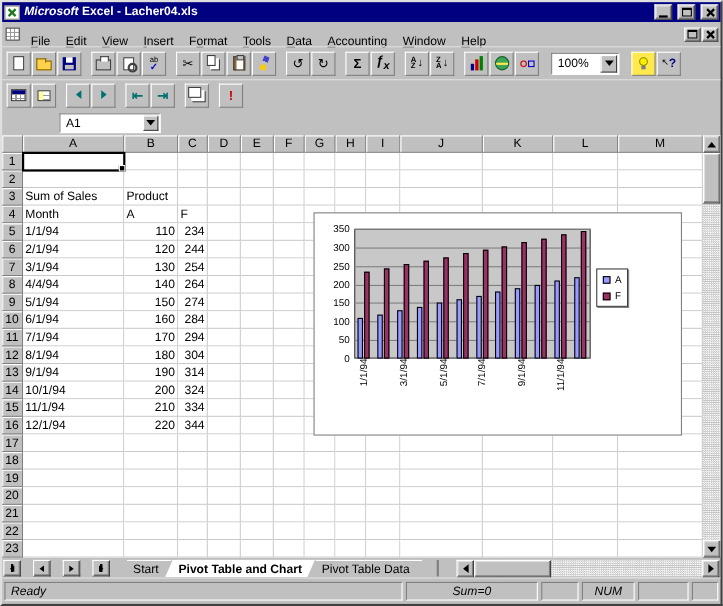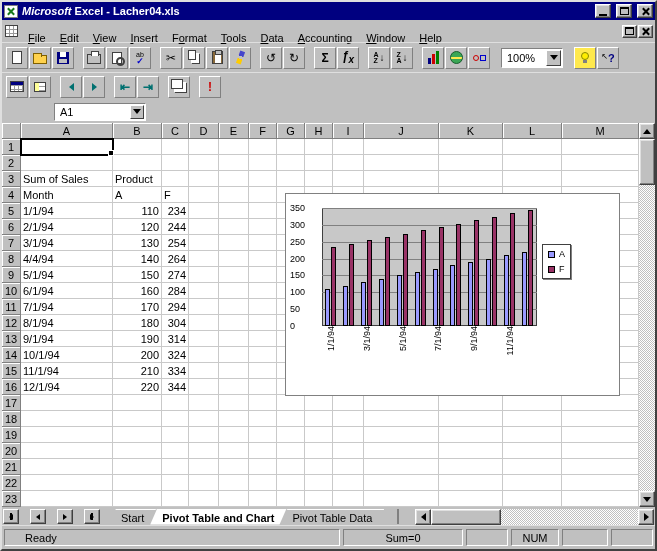--- a/index.html
+++ b/index.html
@@ -111,21 +111,21 @@
   .cell.num{justify-content:flex-end;}
   .cell.sel{position:relative;outline:2px solid #000;outline-offset:-1px;z-index:2;overflow:visible;}
   .cell.sel::after{content:"";position:absolute;right:-2px;bottom:-2px;width:4px;height:4px;background:#000;border:1px solid #fff;}
 
   
   .chart{position:absolute;left:283px;top:70px;width:335px;height:203px;background:#fff;
     border:1px solid #808080;z-index:5;}
   .plotbg{position:absolute;background:#c8c8c8;border:1px solid #404040;}
   .gline{position:absolute;height:1px;background:#808080;}
   .bar{position:absolute;border:1px solid #000;}
-  .ylab{position:absolute;font-size:9px;}
+  .ylab{position:absolute;font-size:9px;text-align:right;}
   .xlab{position:absolute;font-size:9px;height:10px;text-align:right;transform:rotate(-90deg);white-space:nowrap;}
   .legend{position:absolute;background:#fff;border:1px solid #404040;box-shadow:1px 1px 0 #808080;
     padding:4px 5px;display:flex;flex-direction:column;gap:5px;}
   .lentry{display:flex;align-items:center;gap:4px;font-size:9px;}
   .lsq{width:7px;height:7px;border:1px solid #000;flex:none;}
 
   
   .sb-dither{background:#dfdfdf;background-image:repeating-conic-gradient(#fff 0 25%,#c0c0c0 0 50%);background-size:2px 2px;}
   .vscroll{position:absolute;right:0;top:0;width:16px;height:384px;display:flex;flex-direction:column;}
   .sbtn{width:16px;height:16px;background:#c0c0c0;border:1px solid;border-color:#fff #404040 #404040 #fff;
@@ -151,22 +151,22 @@
     border-top:1px solid #fff;color:#000;}
   .tab.active{background:#fff;font-weight:bold;z-index:2;}
   .tabsplit{width:5px;height:15px;background:#c0c0c0;border-left:2px solid #808080;margin:0 2px;flex:none;}
   .hscroll{flex:1;height:16px;display:flex;align-items:center;}
   .hthumb{width:70px;height:16px;background:#c0c0c0;border:1px solid;border-color:#fff #404040 #404040 #fff;
     box-shadow:inset -1px -1px 0 #808080,inset 1px 1px 0 #dfdfdf;flex:none;}
   .htrack{flex:1;height:16px;}
 
   
   .statusbar{flex:1;display:flex;align-items:center;gap:3px;padding:2px 2px;border-top:1px solid #dfdfdf;}
-  .spanel{height:17px;border:1px solid;border-color:#808080 #fff #fff #808080;padding:0 20px;
-    display:flex;align-items:center;white-space:nowrap;overflow:hidden;}
+  .spanel{height:17px;border:1px solid;border-color:#808080 #fff #fff #808080;padding:0 5px;
+    display:flex;align-items:center;white-space:nowrap;overflow:hidden;font-style:italic;}
   .spanel.ready{flex:1;}
   .spanel.sum{width:120px;justify-content:center;}
   .spanel.w30{width:34px;} .spanel.num{width:48px;justify-content:center;}
   .spanel.w45{width:46px;} .spanel.w20{width:24px;}
 </style>
 </head>
 <body>
 
 <div class="window">
 

